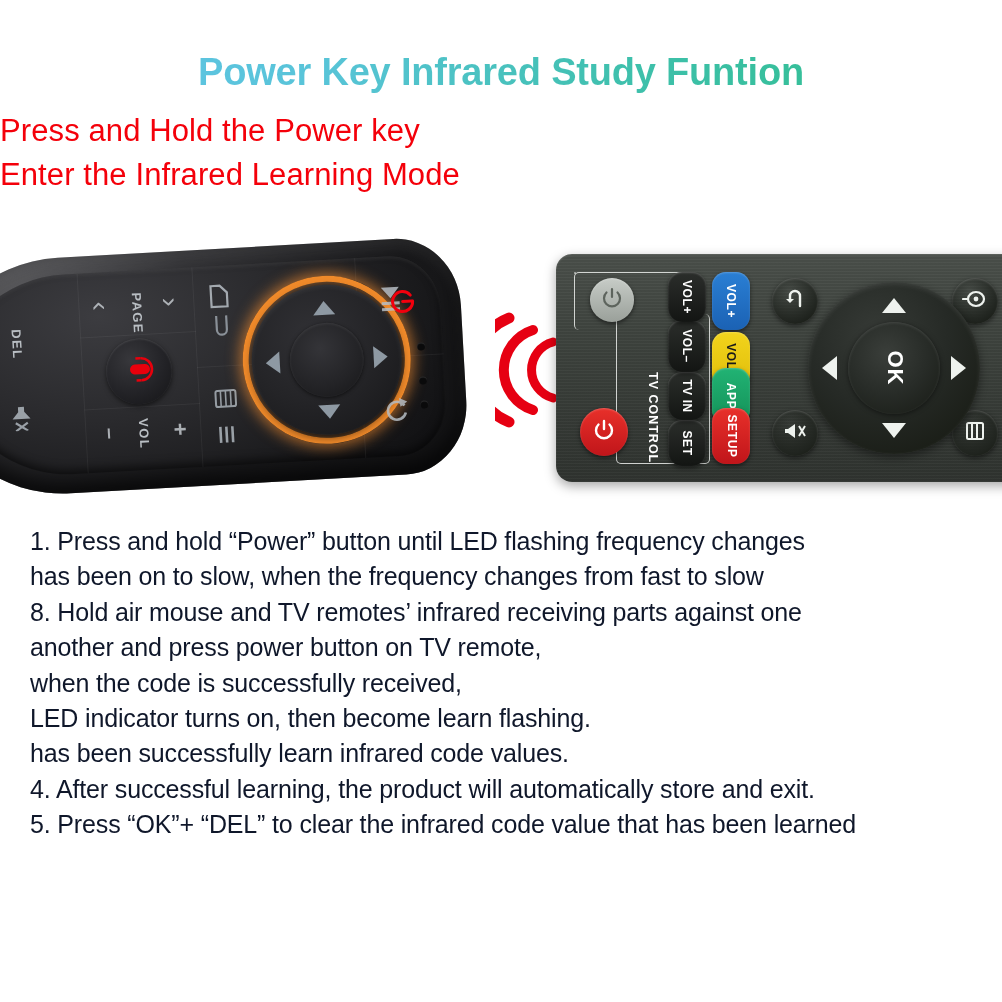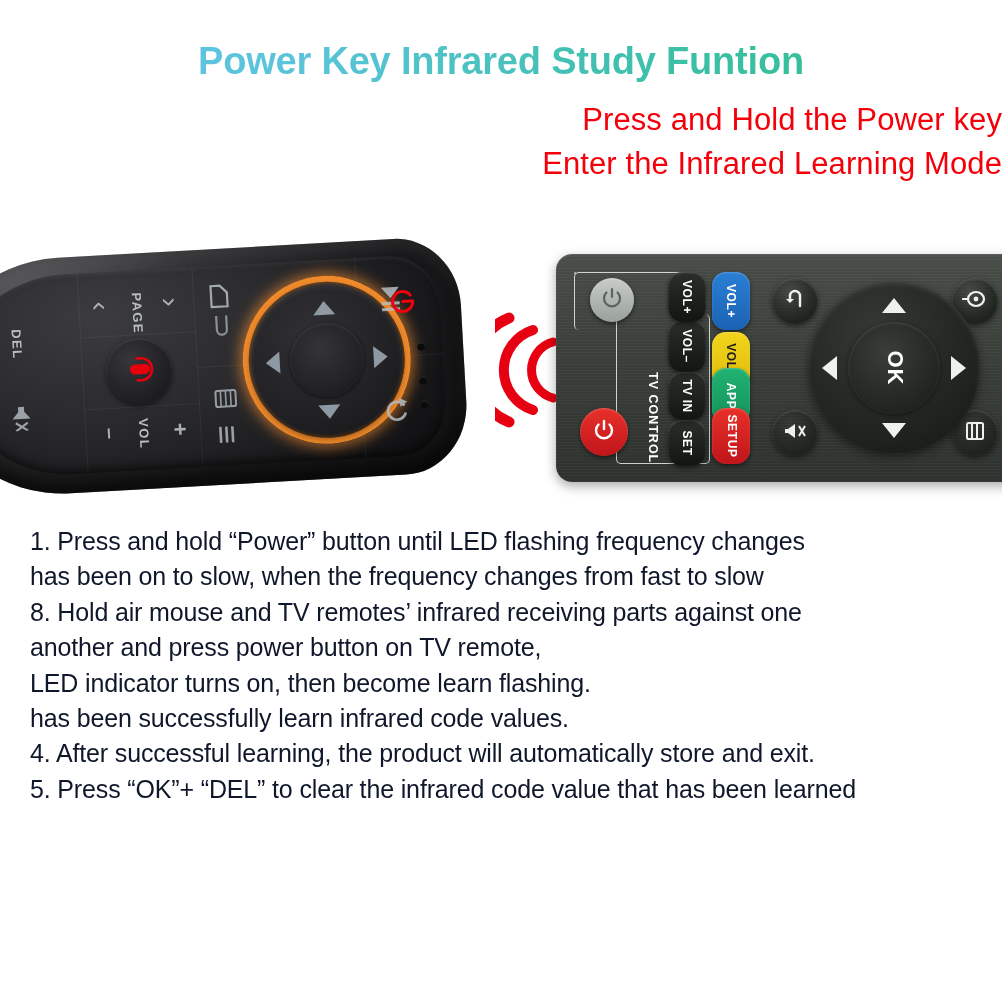--- a/index.html
+++ b/index.html
@@ -4,33 +4,33 @@
 <style>
   * { box-sizing: border-box; margin: 0; padding: 0; }
   html, body { width: 1002px; height: 1002px; background: #ffffff; }
   body {
     font-family: "Liberation Sans", sans-serif;
     position: relative;
     overflow: hidden;
   }
 
   
-  .header { width: 1002px; padding-top: 40px; text-align: center; }
+  .header { width: 1002px; padding-top: 51px; text-align: center; }
   .title {
     font-size: 38px;
     font-weight: 700;
     letter-spacing: -0.2px;
     background: linear-gradient(90deg, #63c4ea 0%, #58c4d8 32%, #3fc0ad 62%, #2dbe86 100%);
     -webkit-background-clip: text;
     background-clip: text;
     color: transparent;
     -webkit-text-fill-color: transparent;
     line-height: 1.15;
   }
-  .subtitle-wrap { margin-top: 14px; text-align: right; margin-left: 44px; }
+  .subtitle-wrap { margin-top: 14px; text-align: left; }
   .subtitle {
     color: #f4000a;
     font-size: 31px;
     line-height: 1.42;
     letter-spacing: 0.1px;
   }
 
   
   .photo-band {
     position: absolute;
@@ -430,17 +430,18 @@
       <div class="tri tri-w-r" style="left:143px; top:74px;"></div>
     </div>
   </div>
 </div>
 
 <div class="copy">
   <div class="copy-line">1. Press and hold “Power” button until LED flashing frequency changes</div>
   <div class="copy-line">has been on to slow, when the frequency changes from fast to slow</div>
   <div class="copy-line">8. Hold air mouse and TV remotes’ infrared receiving parts against one</div>
   <div class="copy-line">another and press power button on TV remote,</div>
+  <div class="copy-line">when the code is successfully received,</div>
   <div class="copy-line">LED indicator turns on, then become learn flashing.</div>
   <div class="copy-line">has been successfully learn infrared code values.</div>
   <div class="copy-line">4. After successful learning, the product will automatically store and exit.</div>
   <div class="copy-line">5. Press “OK”+ “DEL” to clear the infrared code value that has been learned</div>
 </div>
 
 </body></html>

